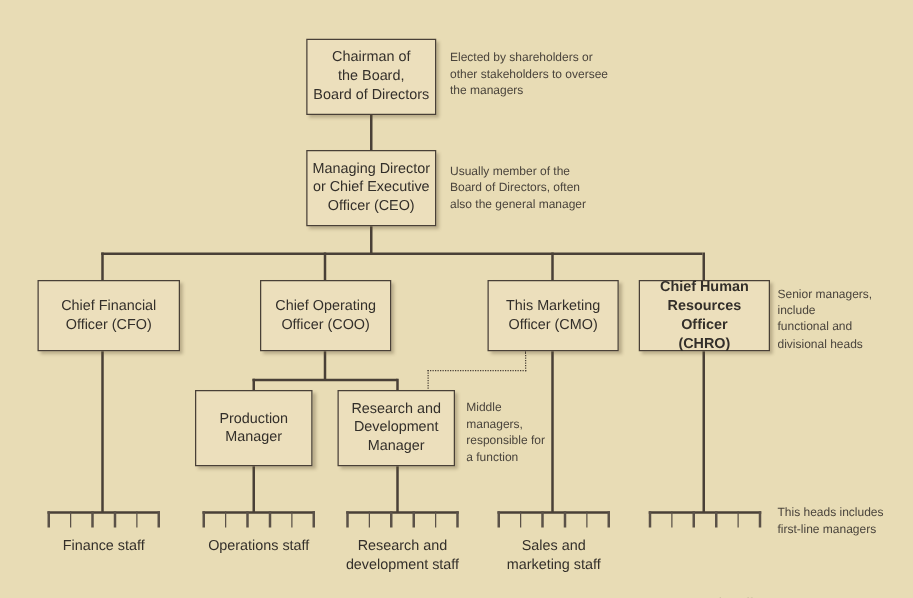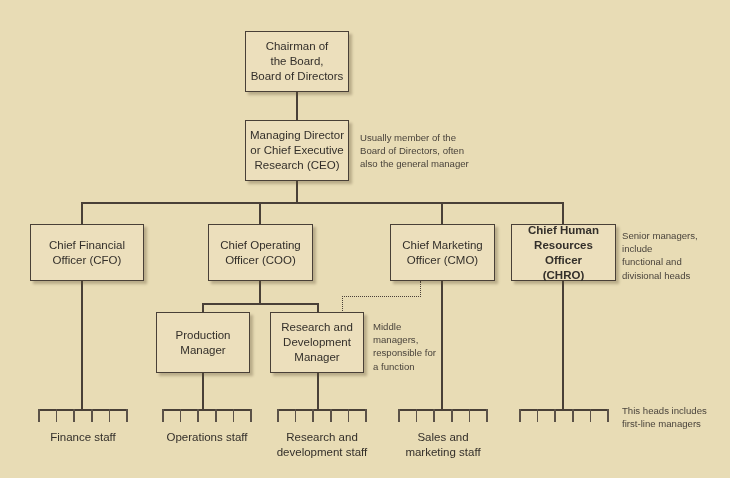--- a/index.html
+++ b/index.html
@@ -180,29 +180,29 @@
     <div class="tooth" style="left:70.6px;"></div>
     <div class="tooth" style="left:88.3px;"></div>
   </div>
 
   <div class="node" style="left:245px; top:31px; width:104px; height:61px;">Chairman of
 the Board,
 Board of Directors</div>
 
   <div class="node" style="left:245px; top:120px; width:104px; height:61px;">Managing Director
 or Chief Executive
-Research (CEO)</div>
+Officer (CEO)</div>
 
   <div class="node" style="left:30px; top:224px; width:114px; height:57px;">Chief Financial
 Officer (CFO)</div>
 
   <div class="node" style="left:208px; top:224px; width:105px; height:57px;">Chief Operating
 Officer (COO)</div>
 
-  <div class="node" style="left:390px; top:224px; width:105px; height:57px;">Chief Marketing
+  <div class="node" style="left:390px; top:224px; width:105px; height:57px;">This Marketing
 Officer (CMO)</div>
 
   <div class="node" style="left:511px; top:224px; width:105px; height:57px;font-weight:bold;">Chief Human
 Resources Officer
 (CHRO)</div>
 
   <div class="node" style="left:156px; top:312px; width:94px; height:61px;">Production
 Manager</div>
 
   <div class="node" style="left:270px; top:312px; width:94px; height:61px;">Research and
@@ -210,20 +210,23 @@
 Manager</div>
 
   <div class="caption" style="left:142px; top:430px; width:130px;">Operations staff</div>
   <div class="caption" style="left:18px; top:430px; width:130px;">Finance staff</div>
   <div class="caption" style="left:257px; top:430px; width:130px;">Research and
 development staff</div>
   <div class="caption" style="left:378px; top:430px; width:130px;">Sales and
 marketing staff</div>
   <div class="caption" style="left:499px; top:430px; width:130px;margin-top:46px;">Personnel staff</div>
 
+  <div class="note" style="left:360px; top:40px; width:230px;">Elected by shareholders or
+other stakeholders to oversee
+the managers</div>
 
   <div class="note" style="left:360px; top:131px; width:230px;">Usually member of the
 Board of Directors, often
 also the general manager</div>
 
   <div class="note" style="left:373px; top:320px; width:95px;">Middle
 managers,
 responsible for
 a function</div>
 

